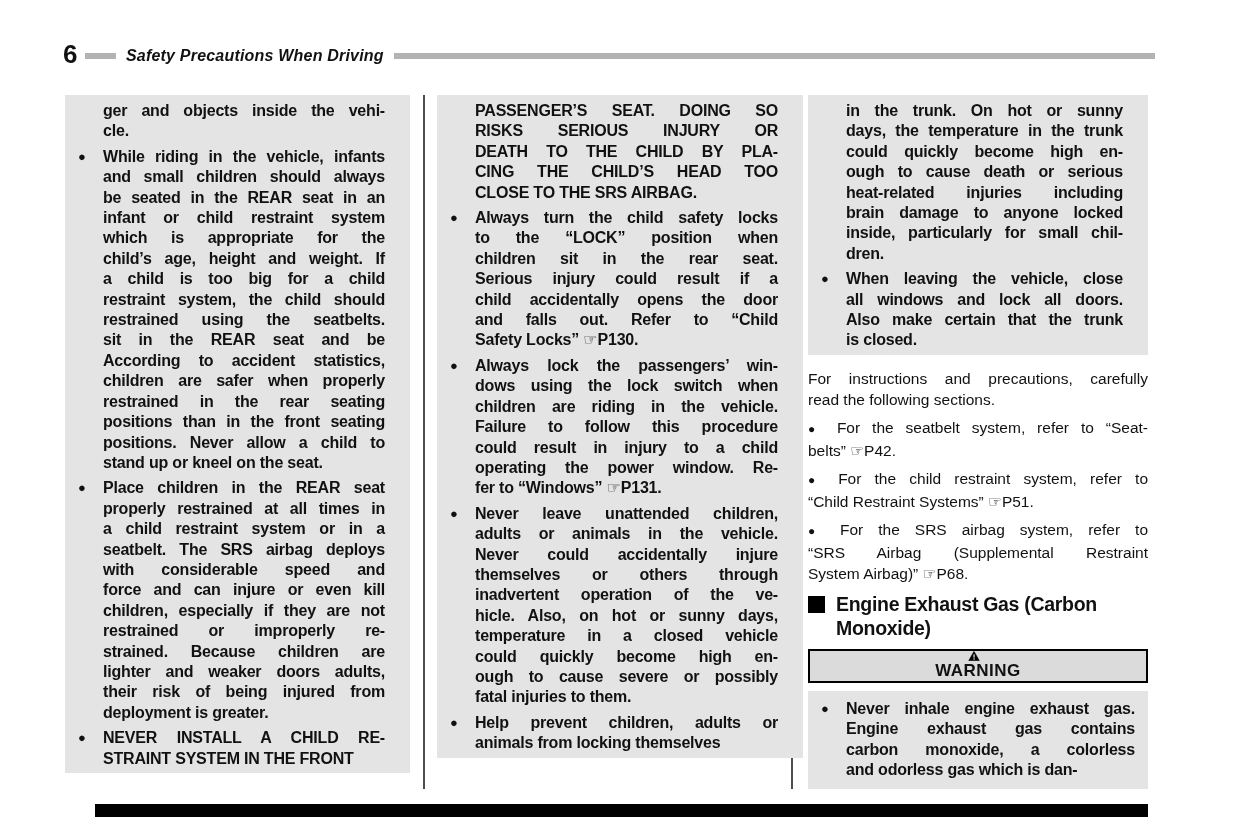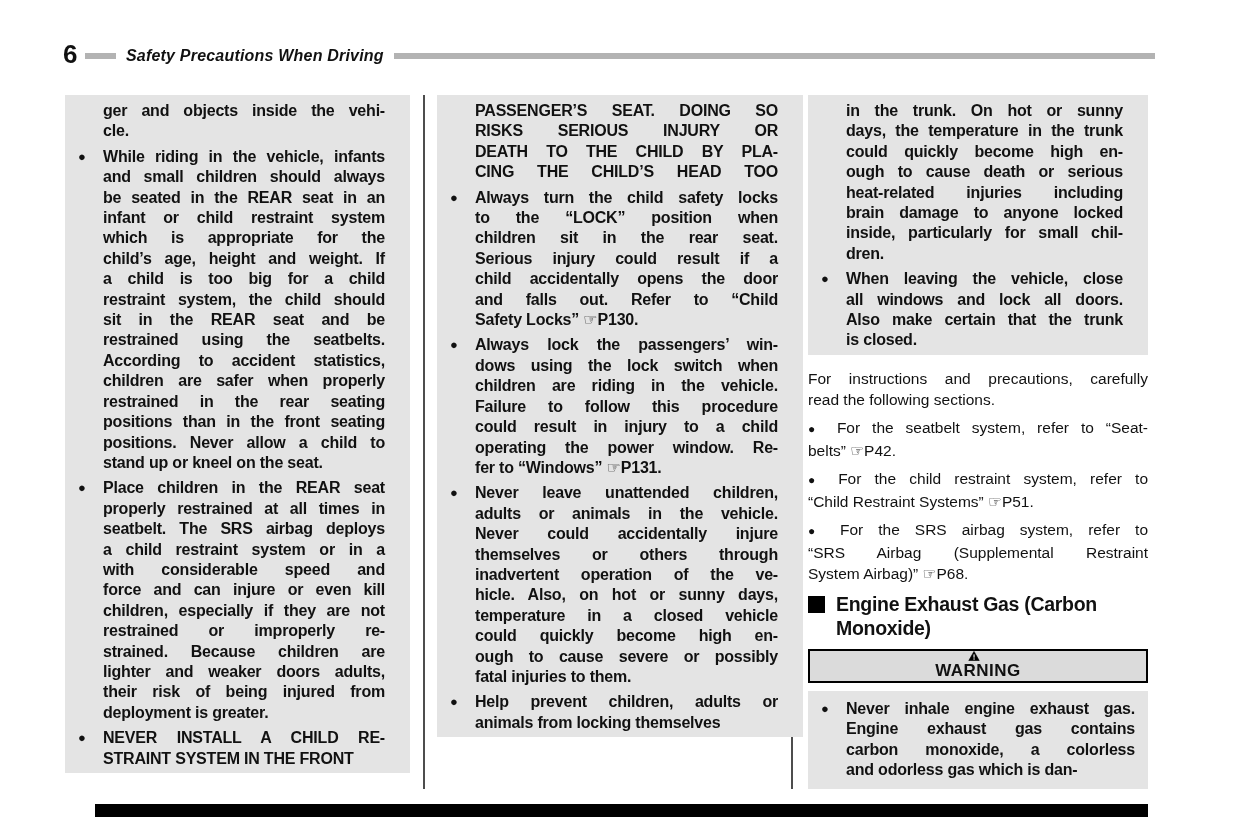--- a/index.html
+++ b/index.html
@@ -82,37 +82,37 @@
           <span class="hang-bullet">●</span>
           <div class="lines">
             <div class="line full">While riding in the vehicle, infants</div>
             <div class="line full">and small children should always</div>
             <div class="line full">be seated in the REAR seat in an</div>
             <div class="line full">infant or child restraint system</div>
             <div class="line full">which is appropriate for the</div>
             <div class="line full">child’s age, height and weight. If</div>
             <div class="line full">a child is too big for a child</div>
             <div class="line full">restraint system, the child should</div>
+            <div class="line full">restrained using the seatbelts.</div>
             <div class="line full">sit in the REAR seat and be</div>
-            <div class="line full">restrained using the seatbelts.</div>
             <div class="line full">According to accident statistics,</div>
             <div class="line full">children are safer when properly</div>
             <div class="line full">restrained in the rear seating</div>
             <div class="line full">positions than in the front seating</div>
             <div class="line full">positions. Never allow a child to</div>
             <div class="line last">stand up or kneel on the seat.</div>
           </div>
         </div>
         <div class="para hang">
           <span class="hang-bullet">●</span>
           <div class="lines">
             <div class="line full">Place children in the REAR seat</div>
             <div class="line full">properly restrained at all times in</div>
+            <div class="line full">a child restraint system or in a</div>
             <div class="line full">seatbelt. The SRS airbag deploys</div>
-            <div class="line full">a child restraint system or in a</div>
             <div class="line full">with considerable speed and</div>
             <div class="line full">force and can injure or even kill</div>
             <div class="line full">children, especially if they are not</div>
             <div class="line full">restrained or improperly re-</div>
             <div class="line full">strained. Because children are</div>
             <div class="line full">lighter and weaker doors adults,</div>
             <div class="line full">their risk of being injured from</div>
             <div class="line last">deployment is greater.</div>
           </div>
         </div>
@@ -127,20 +127,21 @@
   </div>
 
   <div class="col" id="col2">
     <div class="gray">
         <div class="para hang">
           <div class="lines">
             <div class="line full">PASSENGER’S SEAT. DOING SO</div>
             <div class="line full">RISKS SERIOUS INJURY OR</div>
             <div class="line full">DEATH TO THE CHILD BY PLA-</div>
             <div class="line full">CING THE CHILD’S HEAD TOO</div>
+            <div class="line last">CLOSE TO THE SRS AIRBAG.</div>
           </div>
         </div>
         <div class="para hang">
           <span class="hang-bullet">●</span>
           <div class="lines">
             <div class="line full">Always turn the child safety locks</div>
             <div class="line full">to the “LOCK” position when</div>
             <div class="line full">children sit in the rear seat.</div>
             <div class="line full">Serious injury could result if a</div>
             <div class="line full">child accidentally opens the door</div>

